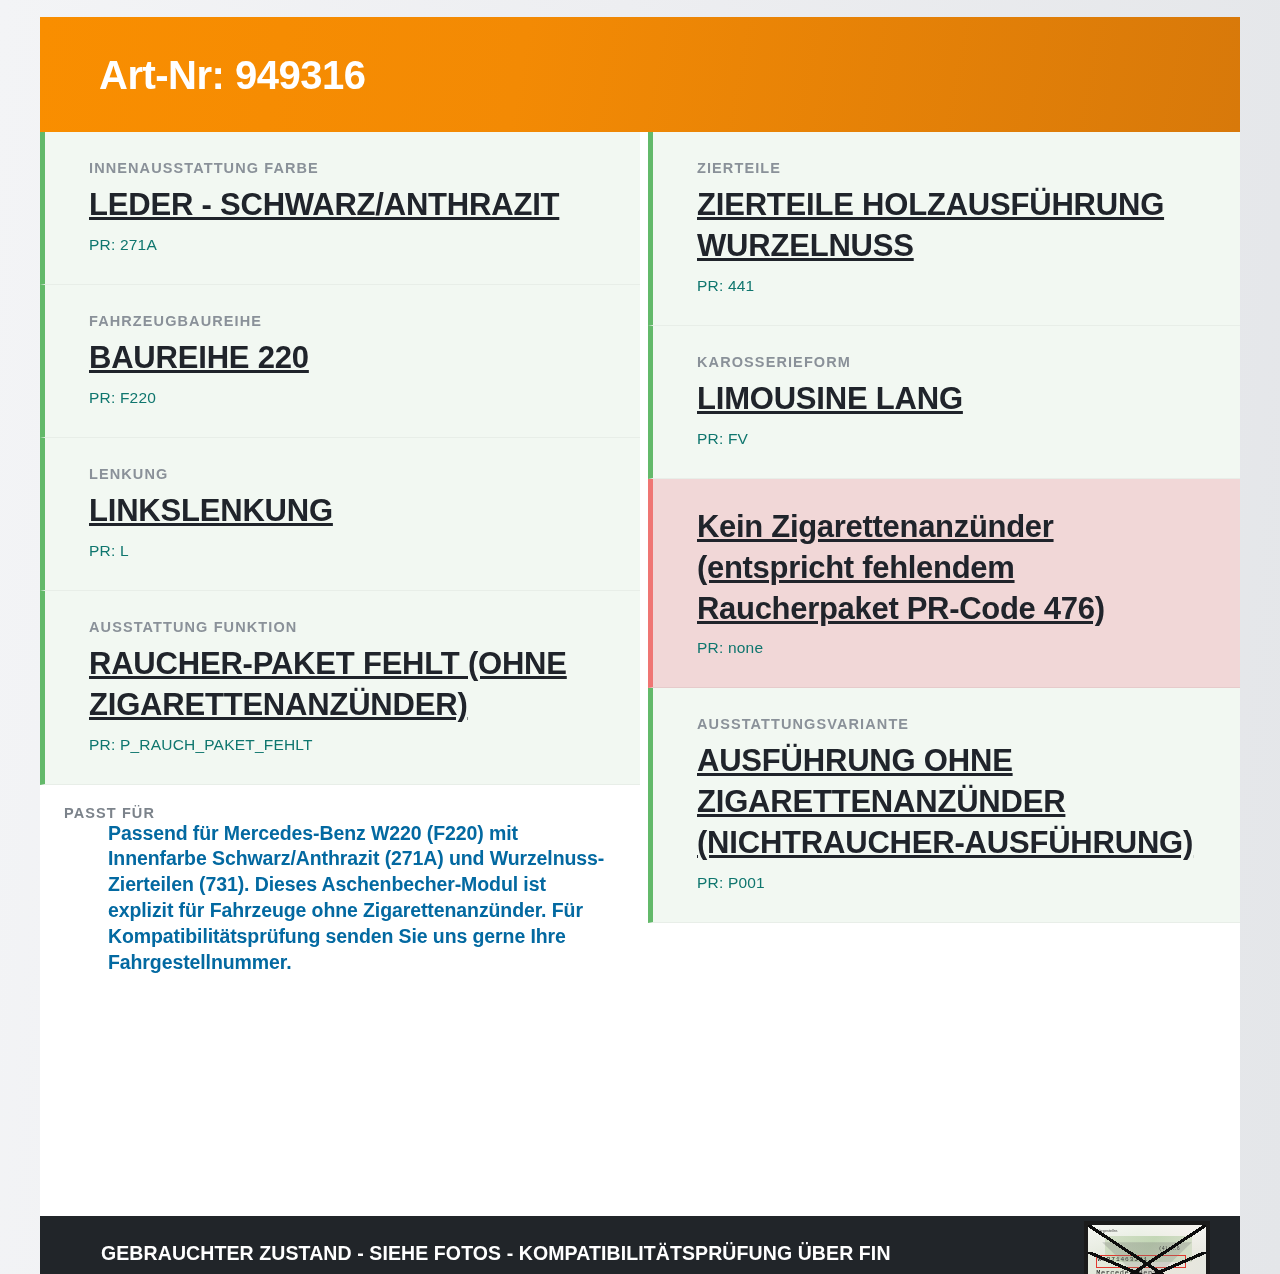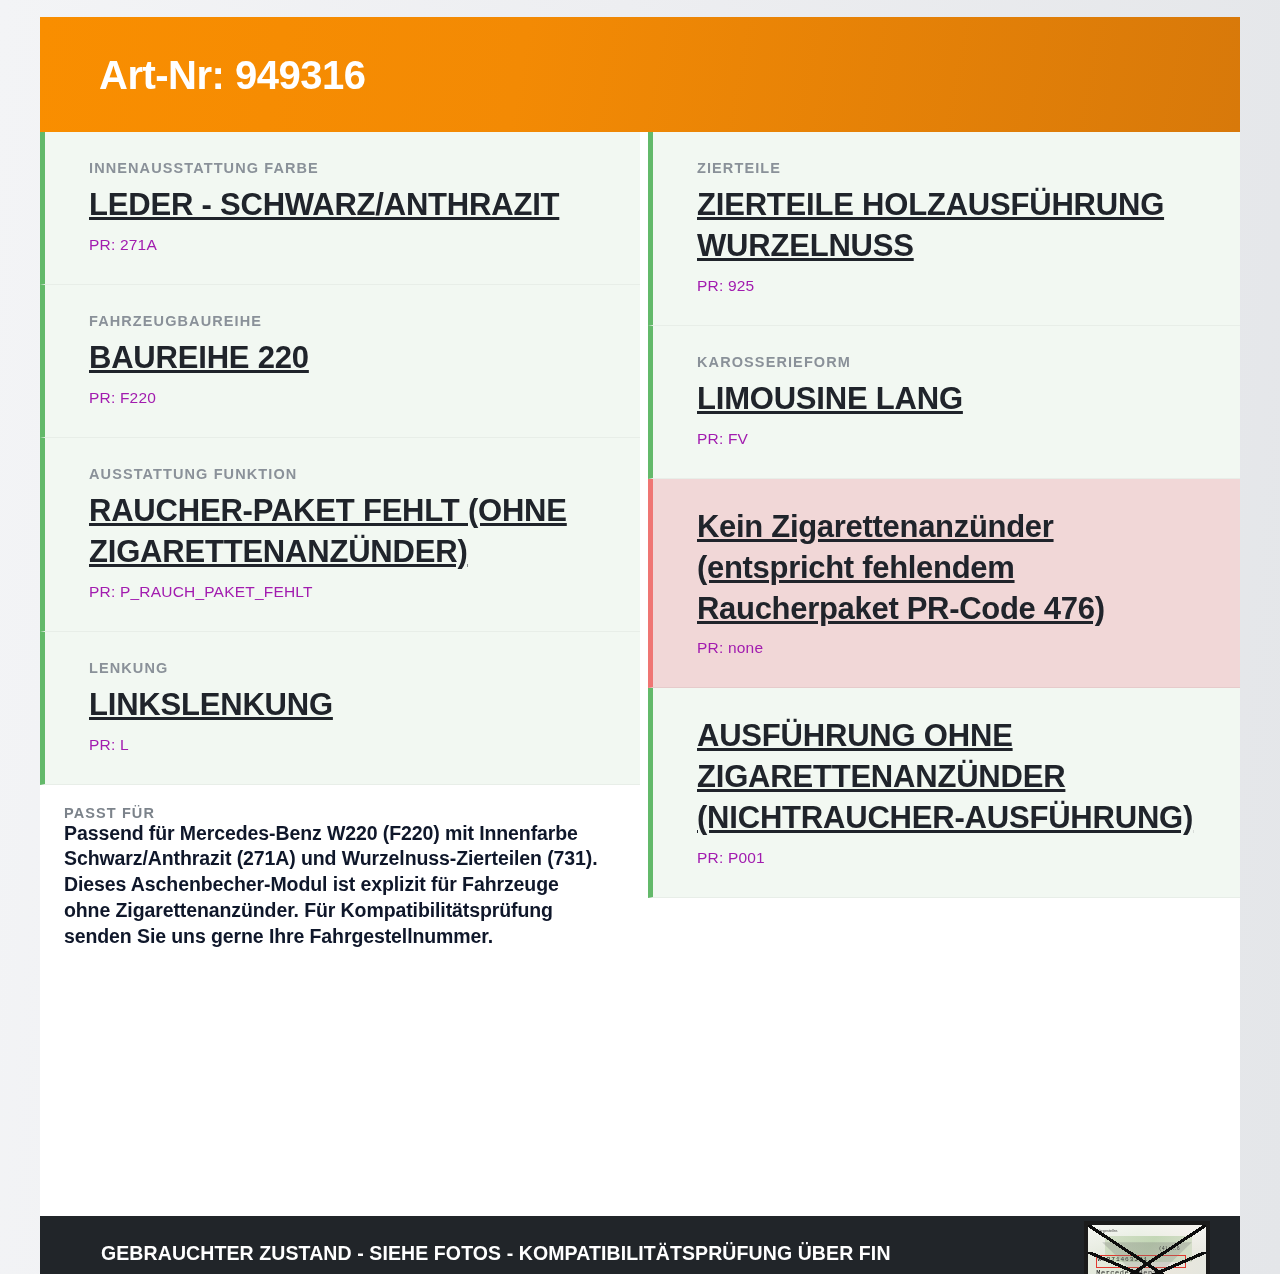--- a/index.html
+++ b/index.html
@@ -98,21 +98,21 @@
     text-decoration: underline;
   }
 
   .card.alert .card-value {
     text-transform: none;
     letter-spacing: -0.3px;
   }
 
   .card-pr {
     font-size: 15.5px;
-    color: #a21caf;
+    color: #0f766e;
     letter-spacing: 0.2px;
   }
 
   
   .col-filler { flex: 1 1 auto; background: #ffffff; }
 
   
   .fits {
     background: #ffffff;
     padding: 20px 34px 22px 24px;
@@ -123,23 +123,24 @@
     font-weight: bold;
     letter-spacing: 1.1px;
     color: #7c838b;
     text-transform: uppercase;
     margin-bottom: 0;
   }
 
   .fits-text {
     font-size: 19.5px;
     font-weight: bold;
-    color: #0f172a;
+    color: #0369a1;
     line-height: 1.33;
     letter-spacing: -0.1px;
+    margin-left: 44px;
   }
 
   
   .footer {
     flex: 0 0 75px;
     height: 75px;
     background: #212529;
     display: flex;
     align-items: center;
     position: relative;
@@ -298,61 +299,62 @@
         <div class="card-pr">PR: 271A</div>
       </div>
 
       <div class="card">
         <div class="card-label">FAHRZEUGBAUREIHE</div>
         <div class="card-value">BAUREIHE 220</div>
         <div class="card-pr">PR: F220</div>
       </div>
 
       <div class="card">
+        <div class="card-label">LENKUNG</div>
+        <div class="card-value">LINKSLENKUNG</div>
+        <div class="card-pr">PR: L</div>
+      </div>
+
+      <div class="card">
         <div class="card-label">AUSSTATTUNG FUNKTION</div>
         <div class="card-value">RAUCHER-PAKET FEHLT (OHNE ZIGARETTENANZÜNDER)</div>
         <div class="card-pr">PR: P_RAUCH_PAKET_FEHLT</div>
       </div>
 
-      <div class="card">
-        <div class="card-label">LENKUNG</div>
-        <div class="card-value">LINKSLENKUNG</div>
-        <div class="card-pr">PR: L</div>
-      </div>
-
       <div class="fits">
         <div class="fits-label">PASST FÜR</div>
         <div class="fits-text">Passend für Mercedes-Benz W220 (F220) mit Innenfarbe Schwarz/Anthrazit (271A) und Wurzelnuss-Zierteilen (731). Dieses Aschenbecher-Modul ist explizit für Fahrzeuge ohne Zigarettenanzünder. Für Kompatibilitätsprüfung senden Sie uns gerne Ihre Fahrgestellnummer.</div>
       </div>
 
       <div class="col-filler"></div>
     </div>
 
     <div class="col-gap"></div>
 
     <div class="col col-right">
 
       <div class="card">
         <div class="card-label">ZIERTEILE</div>
         <div class="card-value">ZIERTEILE HOLZAUSFÜHRUNG WURZELNUSS</div>
-        <div class="card-pr">PR: 925</div>
+        <div class="card-pr">PR: 441</div>
       </div>
 
       <div class="card">
         <div class="card-label">KAROSSERIEFORM</div>
         <div class="card-value">LIMOUSINE LANG</div>
         <div class="card-pr">PR: FV</div>
       </div>
 
       <div class="card alert">
         <div class="card-value">Kein Zigarettenanzünder (entspricht fehlendem Raucherpaket PR-Code 476)</div>
         <div class="card-pr">PR: none</div>
       </div>
 
       <div class="card">
+        <div class="card-label">AUSSTATTUNGSVARIANTE</div>
         <div class="card-value">AUSFÜHRUNG OHNE ZIGARETTENANZÜNDER (NICHTRAUCHER-AUSFÜHRUNG)</div>
         <div class="card-pr">PR: P001</div>
       </div>
 
       <div class="col-filler"></div>
     </div>
   </div>
 
   <div class="footer">
     <div class="footer-text">GEBRAUCHTER ZUSTAND - SIEHE FOTOS - KOMPATIBILITÄTSPRÜFUNG ÜBER FIN</div>

